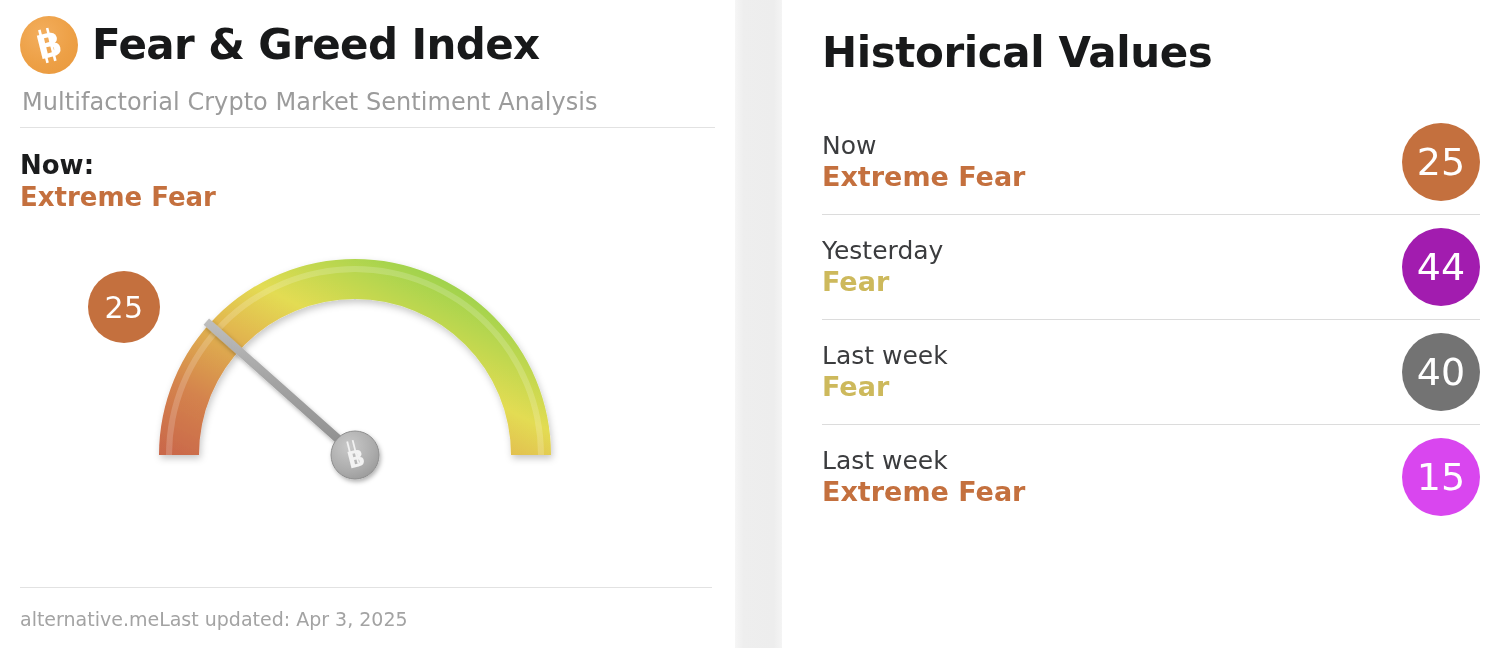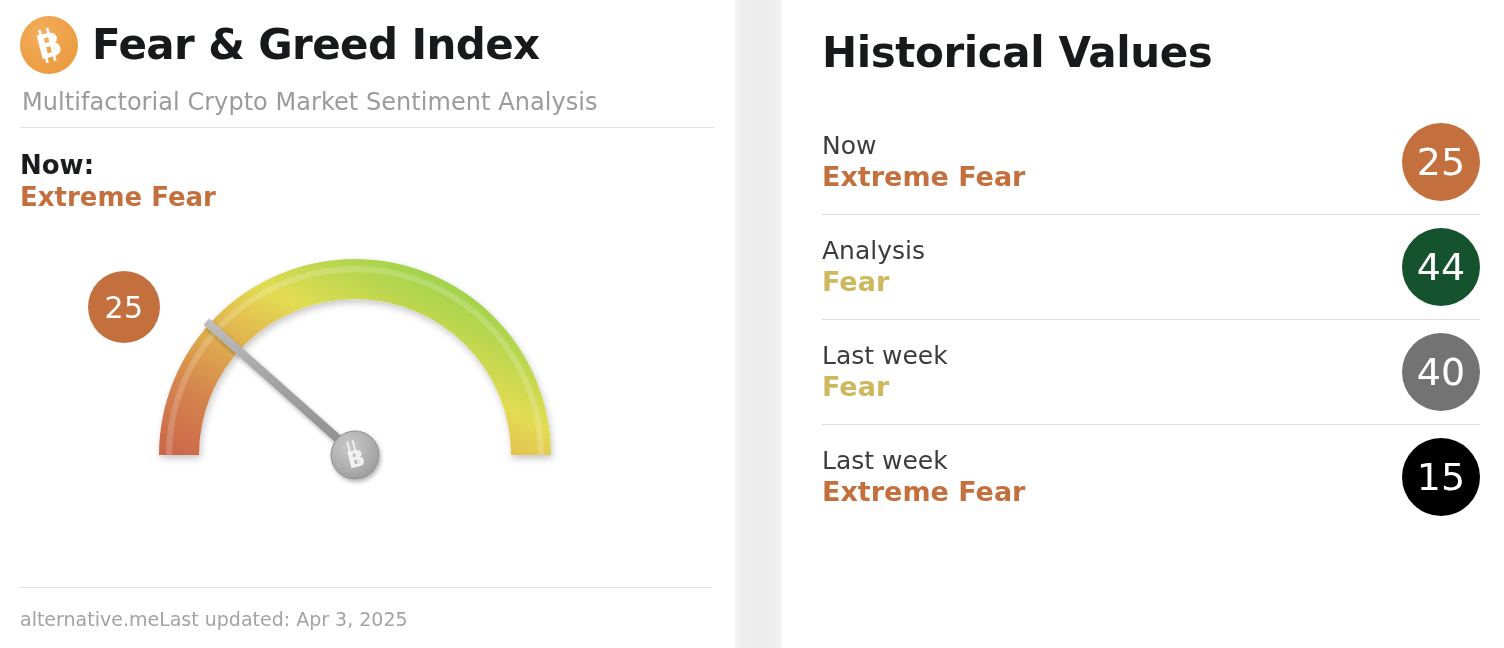--- a/index.html
+++ b/index.html
@@ -300,37 +300,37 @@
       <div class="hist-row">
         <div class="hist-texts">
           <div class="hist-period">Now</div>
           <div class="hist-class" style="color: rgb(196, 112, 62);">Extreme Fear</div>
         </div>
         <div class="hist-badge" style="background: rgb(196, 112, 62);">25</div>
       </div>
 
       <div class="hist-row">
         <div class="hist-texts">
-          <div class="hist-period">Analysis</div>
+          <div class="hist-period">Yesterday</div>
           <div class="hist-class" style="color: rgb(205, 185, 92);">Fear</div>
         </div>
-        <div class="hist-badge" style="background: #14532d;">44</div>
+        <div class="hist-badge" style="background: #a21caf;">44</div>
       </div>
 
       <div class="hist-row">
         <div class="hist-texts">
           <div class="hist-period">Last week</div>
           <div class="hist-class" style="color: rgb(205, 185, 92);">Fear</div>
         </div>
         <div class="hist-badge" style="background: #737373;">40</div>
       </div>
 
       <div class="hist-row">
         <div class="hist-texts">
           <div class="hist-period">Last week</div>
           <div class="hist-class" style="color: rgb(196, 112, 62);">Extreme Fear</div>
         </div>
-        <div class="hist-badge" style="background: #000000;">15</div>
+        <div class="hist-badge" style="background: #d946ef;">15</div>
       </div>
 
     </div>
   </div>
 </div>
 
 </body></html>

